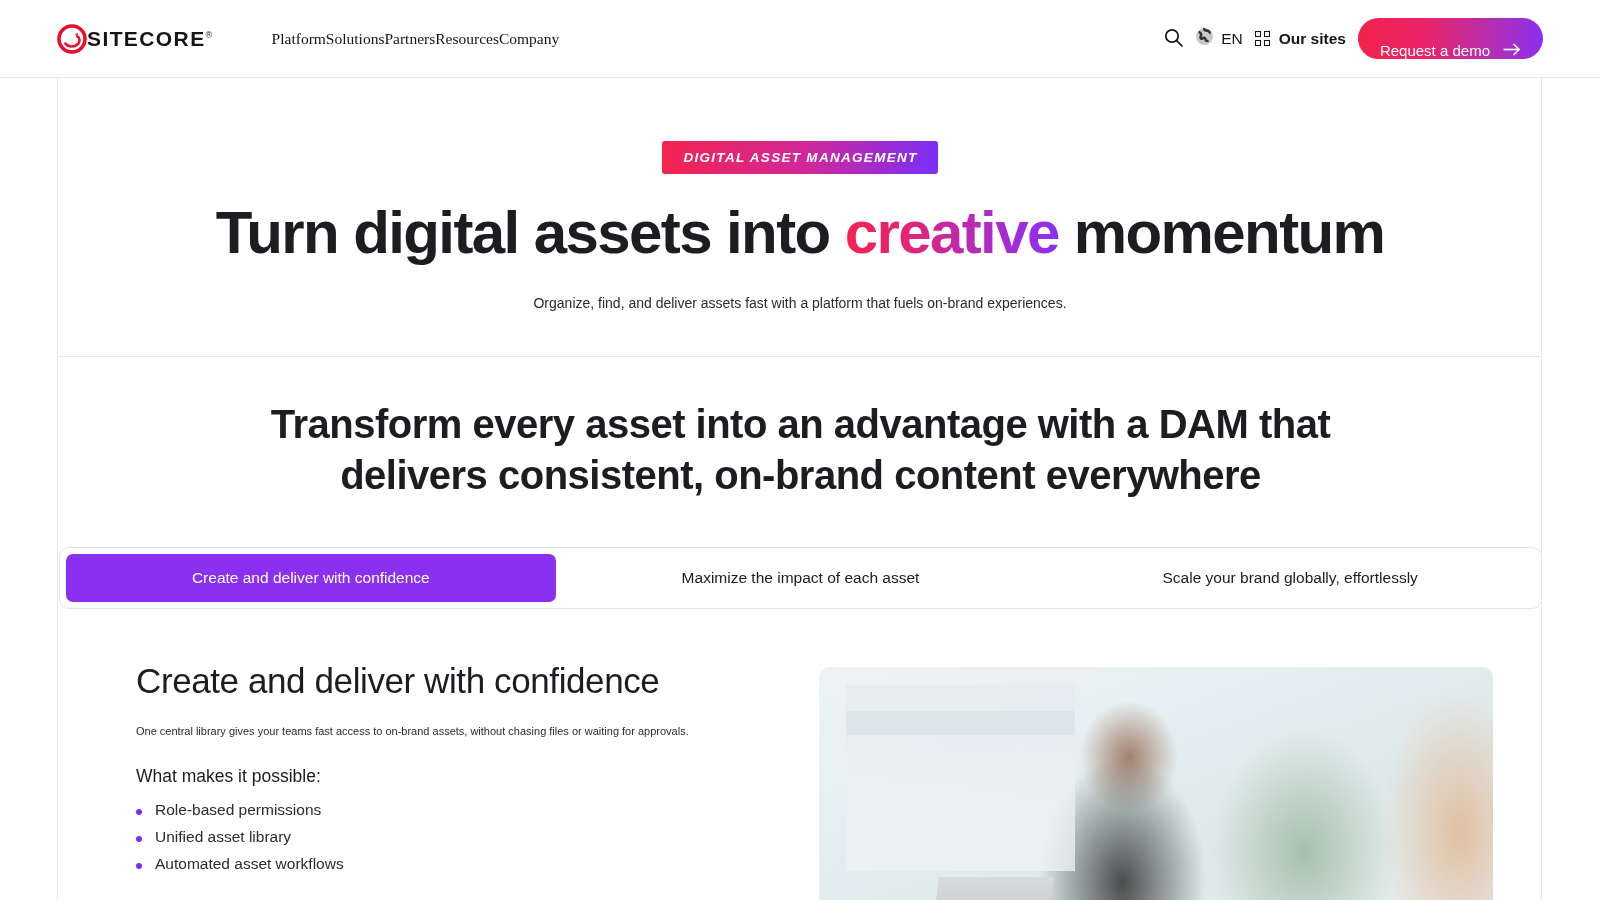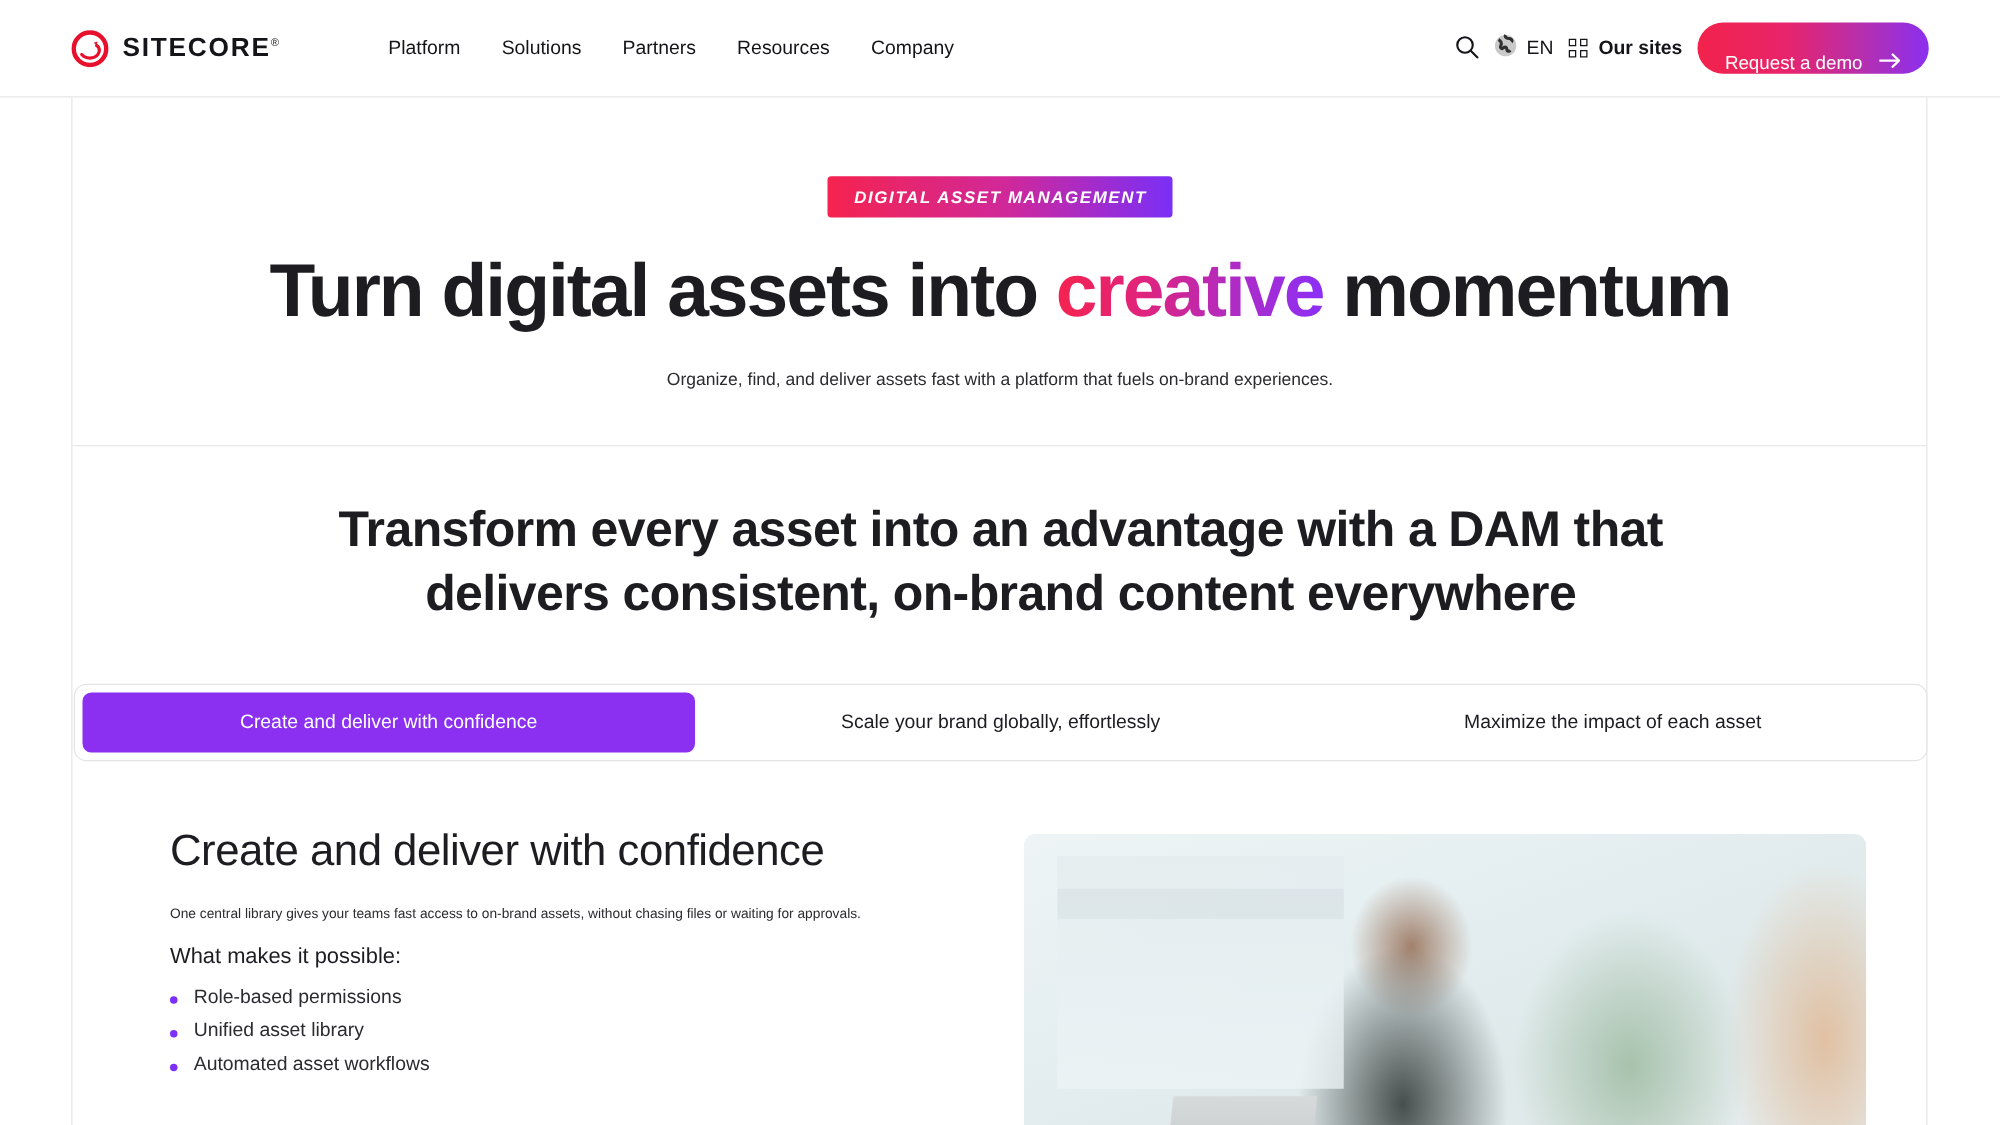--- a/index.html
+++ b/index.html
@@ -13,29 +13,29 @@
 
   
   .header {
     position: relative;
     height: 78px;
     display: flex; align-items: center;
     padding: 0 57px 0 57px;
     border-bottom: 1px solid #e8e8e8;
     background: #fff;
   }
-  .brand { display: flex; align-items: center; gap: 11px; }
+  .brand { display: flex; align-items: center; }
   .logo-mark { width: 30px; height: 30px; display:block; }
   .logo-word {
     font-size: 21px; font-weight: 700; letter-spacing: 1.4px;
     color: #151519;
   }
   .logo-word sup { font-size: 9px; vertical-align: super; font-weight:400; }
 
-  .mainnav { display: flex; align-items: center; gap: 33px; margin-left: 86px; }
+  .mainnav { display: flex; align-items: center; margin-left: 58px; font-family: Liberation Serif, serif; }
   .mainnav a {
     font-size: 15.5px; color: #151519; text-decoration: none; font-weight: 400;
     white-space: nowrap;
   }
 
   .header-right { margin-left: auto; display: flex; align-items: center; gap: 12px; }
   .icon-btn { display:flex; align-items:center; justify-content:center; cursor:pointer; background:none; border:none; }
   .lang { display: flex; align-items: center; gap: 7px; cursor: pointer; }
   .lang-label { font-size: 15.5px; color:#151519; font-weight: 500; }
   .our-sites { display: flex; align-items: center; gap: 9px; cursor: pointer; font-weight: bold; }
@@ -115,21 +115,21 @@
   .content { display: flex; gap: 0; margin-top: 52px; }
   .col-left { width: 760px; padding-left: 77px; }
   .content-title {
     font-size: 35px; font-weight: 400; color: #1c1c21; letter-spacing: -0.4px;
   }
   .content-body {
     margin-top: 22px; font-size: 11px; color: #2b2b30; line-height: 1.55;
     max-width: 618px;
   }
   .content-sub {
-    margin-top: 14px; font-size: 17.5px; color: #1c1c21; font-weight: 400;
+    margin-top: 26px; font-size: 17.5px; color: #1c1c21; font-weight: 400;
   }
   .feature-list { margin-top: 14px; list-style: none; }
   .feature-list li {
     position: relative; padding-left: 19px; margin-bottom: 9px;
     font-size: 15.5px; color: #2b2b30;
   }
   .feature-list li::before {
     content: ""; position: absolute; left: 0; top: 8px;
     width: 6px; height: 6px; border-radius: 50%; background: #7b2ff7;
   }
@@ -238,22 +238,22 @@
     <h1 class="hero-title"><span>Turn digital assets into </span><span class="grad-word">creative</span><span> momentum</span></h1>
     <p class="hero-sub">Organize, find, and deliver assets fast with a platform that fuels on-brand experiences.</p>
     <div class="hero-divider"></div>
   </div>
 
   <div class="section">
     <h2 class="section-title">Transform every asset into an advantage with a DAM that delivers consistent, on-brand content everywhere</h2>
 
     <div class="tabs">
       <button class="tab active">Create and deliver with confidence</button>
+      <button class="tab">Maximize the impact of each asset</button>
       <button class="tab">Scale your brand globally, effortlessly</button>
-      <button class="tab">Maximize the impact of each asset</button>
     </div>
 
     <div class="content">
       <div class="col-left">
         <h3 class="content-title">Create and deliver with confidence</h3>
         <p class="content-body">One central library gives your teams fast access to on-brand assets, without chasing files or waiting for approvals.</p>
         <p class="content-sub">What makes it possible:</p>
         <ul class="feature-list">
           <li>Role-based permissions</li>
           <li>Unified asset library</li>

